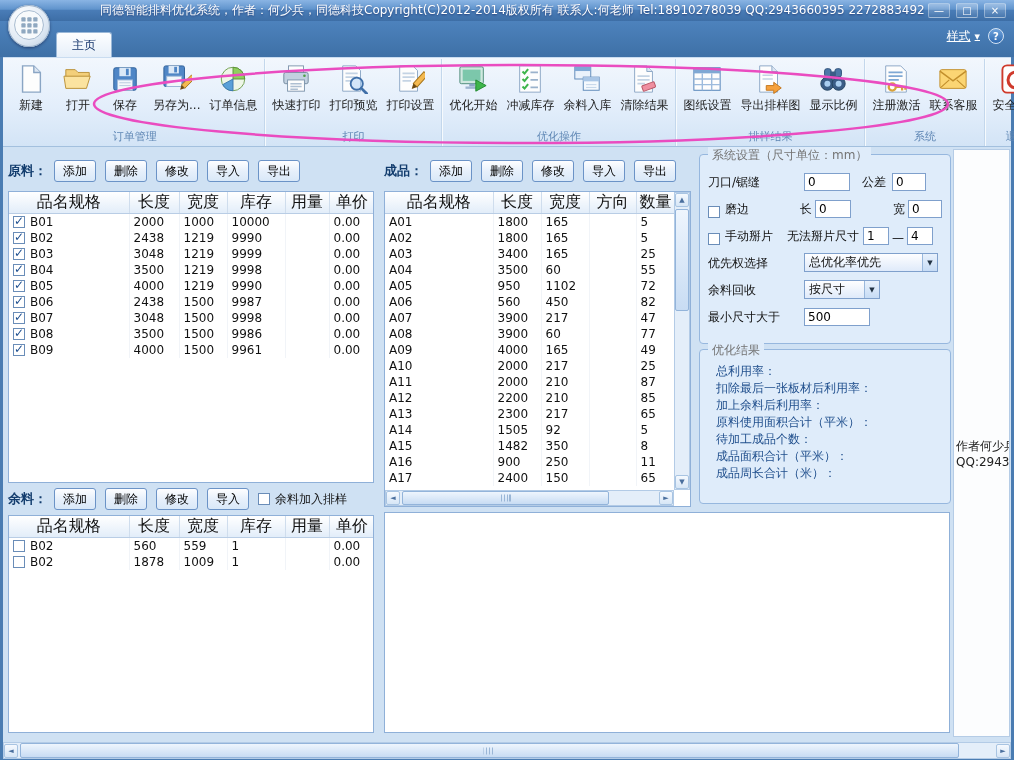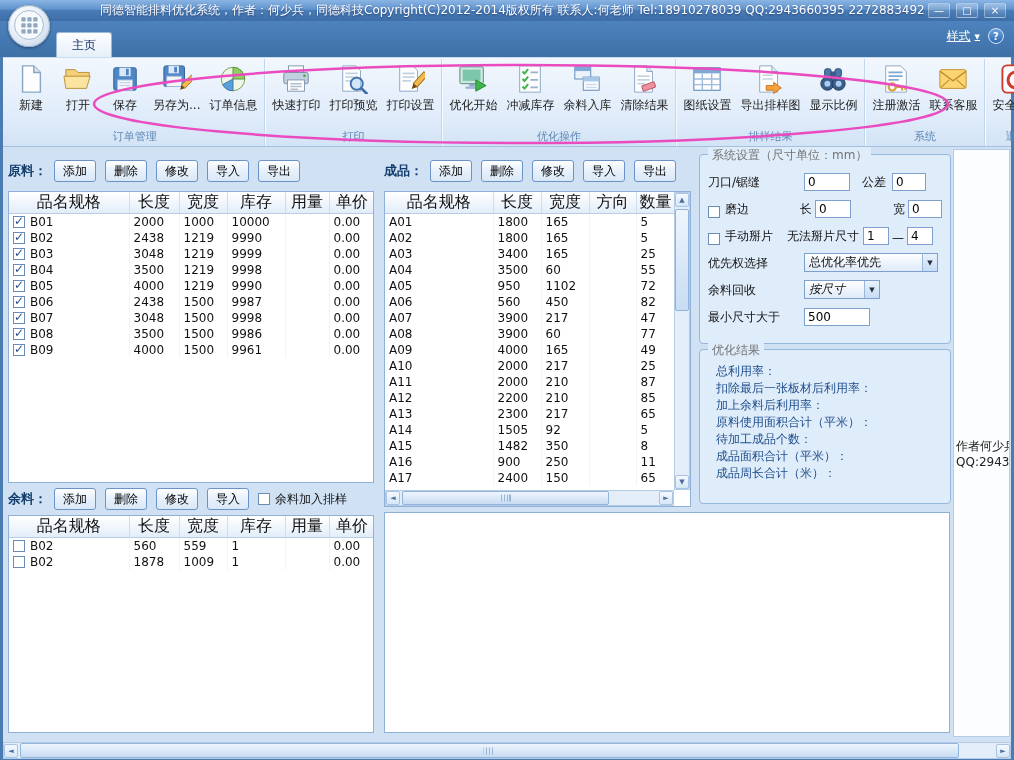--- a/index.html
+++ b/index.html
@@ -769,21 +769,21 @@
         </div>
         <div class="s-row">
           <span style="width:96px;">优先权选择</span>
           <div class="combo" style="width:134px;">
             <span class="ctext">总优化率优先</span>
             <span class="carrow">▼</span>
           </div>
         </div>
         <div class="s-row">
           <span style="width:96px;font-family:Liberation Mono, monospace;">余料回收</span>
-          <div class="combo" style="width:76px;font-style:italic;">
+          <div class="combo" style="width:76px;">
             <span class="ctext">按尺寸</span>
             <span class="carrow">▼</span>
           </div>
         </div>
         <div class="s-row">
           <span style="width:96px;">最小尺寸大于</span>
           <input class="s-in" style="width: 66px;" value="500">
         </div>
       </div>
 

